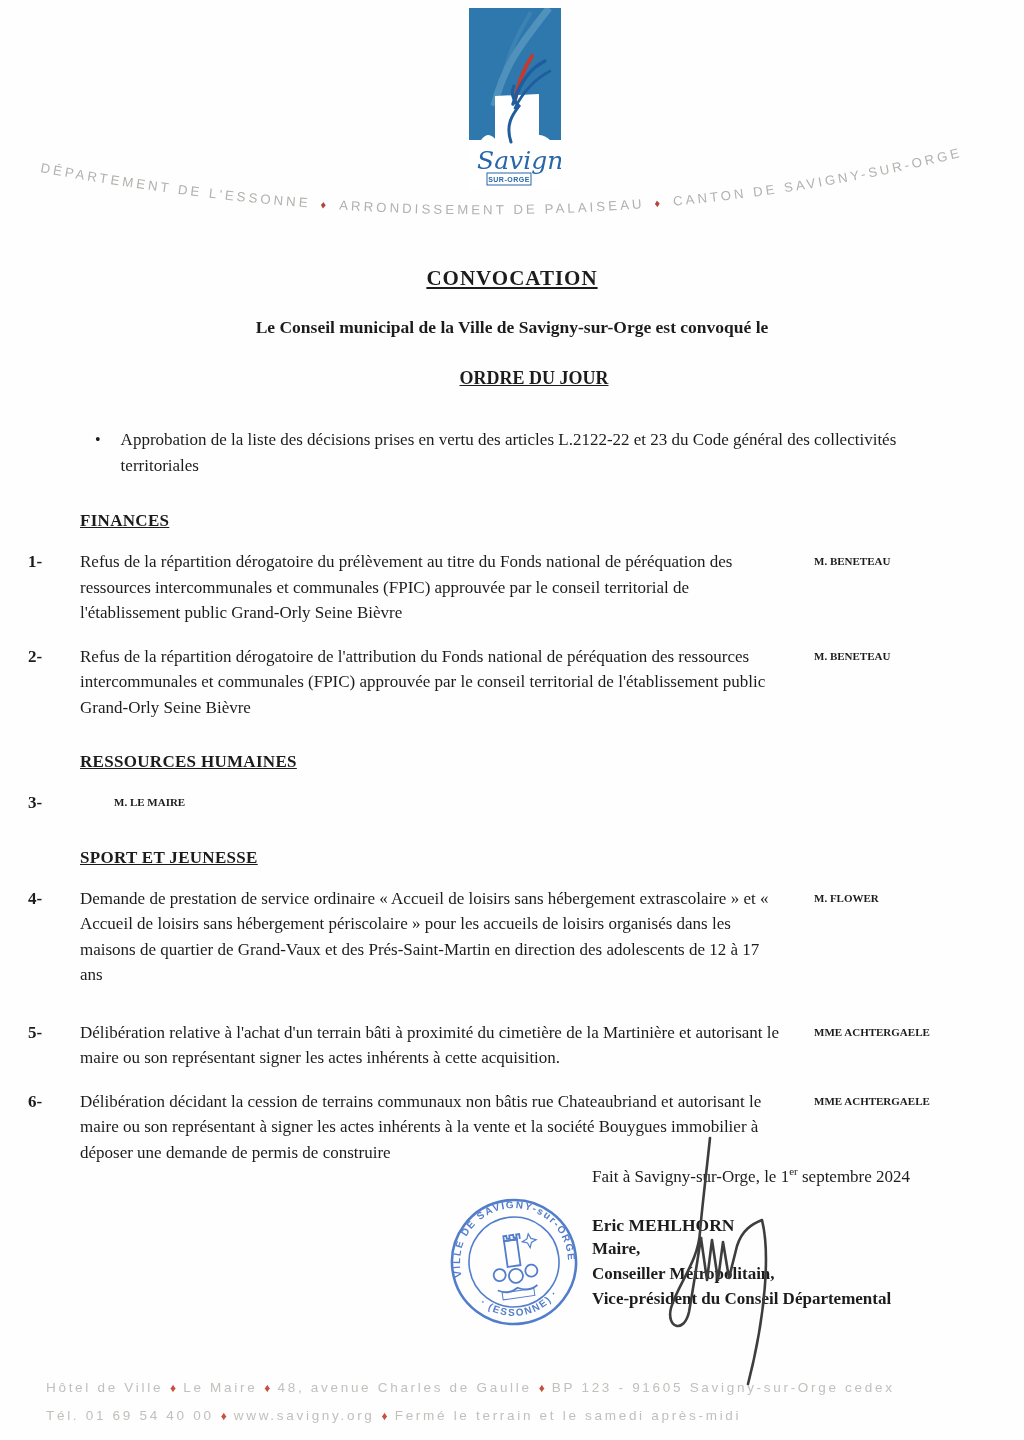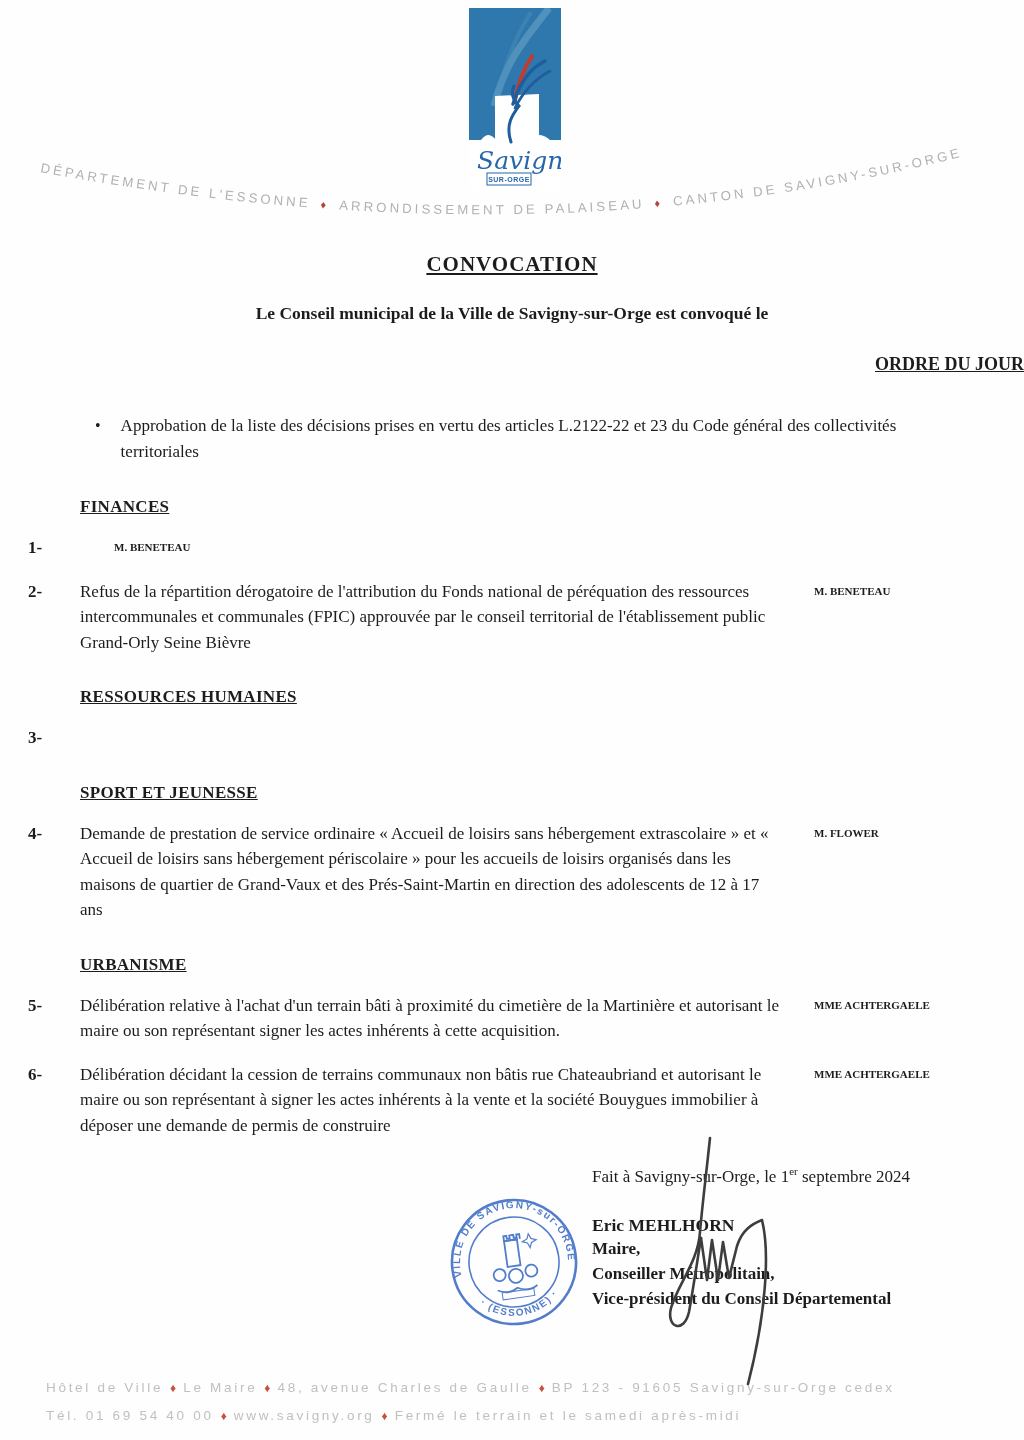--- a/index.html
+++ b/index.html
@@ -17,27 +17,27 @@
   .header-arc-svg{position:absolute;left:0;top:0;width:1024px;height:250px;}
   .arc-text{font-family:"Liberation Sans",sans-serif;font-size:13.2px;letter-spacing:3.1px;fill:#b3b1ae;font-weight:500;}
   .arc-text .diam{fill:#b5453a;font-size:11px;}
 
   .logo{position:absolute;left:469px;top:8px;width:92px;height:182px;}
 
   
   .main{position:absolute;left:0;top:252px;width:1024px;}
   .doc-title{
     text-align:center;font-weight:bold;font-size:21px;letter-spacing:1px;
-    text-decoration:underline;margin:0;
+    text-decoration:underline;margin:14px;
   }
   .intro{ text-align:center;font-weight:bold;font-size:17.5px;margin:0;line-height:27px;}
   .intro-wrap{margin-top:23px;}
   .intro-2{text-decoration:underline;}
   .order-title{
-    text-align:right;font-weight:bold;font-size:18px;text-decoration:underline;
+    text-align:center;font-weight:bold;font-size:18px;text-decoration:underline;
     margin:27px 0 0 0;
     padding-left:44px;
   }
   .prelim{
     display:flex;gap:20px;margin:38px 0 0 95px;width:805px;
     font-size:17px;line-height:26px;
   }
   .prelim .bullet{font-size:16px;line-height:26px;}
 
   .sections{margin:26px 0 0 28px;}
@@ -120,47 +120,48 @@
       <span class="bullet">•</span>
       <span>Approbation de la liste des décisions prises en vertu des articles L.2122-22 et 23 du Code général des collectivités territoriales</span>
     </div>
 
     <div class="sections">
 
       <div class="section">
         <h3 class="section-heading">FINANCES</h3>
         <div class="item">
           <span class="num">1-</span>
+          <span class="txt">Refus de la répartition dérogatoire du prélèvement au titre du Fonds national de péréquation des ressources intercommunales et communales (FPIC) approuvée par le conseil territorial de l'établissement public Grand-Orly Seine Bièvre</span>
           <span class="speaker">M. BENETEAU</span>
         </div>
         <div class="item">
           <span class="num">2-</span>
           <span class="txt">Refus de la répartition dérogatoire de l'attribution du Fonds national de péréquation des ressources intercommunales et communales (FPIC) approuvée par le conseil territorial de l'établissement public Grand-Orly Seine Bièvre</span>
           <span class="speaker">M. BENETEAU</span>
         </div>
       </div>
 
       <div class="section">
         <h3 class="section-heading">RESSOURCES HUMAINES</h3>
         <div class="item">
           <span class="num">3-</span>
+          <span class="speaker">M. LE MAIRE</span>
         </div>
       </div>
 
       <div class="section">
         <h3 class="section-heading">SPORT ET JEUNESSE</h3>
         <div class="item">
           <span class="num">4-</span>
           <span class="txt">Demande de prestation de service ordinaire « Accueil de loisirs sans hébergement extrascolaire » et « Accueil de loisirs sans hébergement périscolaire » pour les accueils de loisirs organisés dans les maisons de quartier de Grand-Vaux et des Prés-Saint-Martin en direction des adolescents de 12 à 17 ans</span>
           <span class="speaker">M. FLOWER</span>
         </div>
       </div>
 
       <div class="section">
-        <h3 class="section-heading">URBANISME</h3>
         <div class="item">
           <span class="num">5-</span>
           <span class="txt">Délibération relative à l'achat d'un terrain bâti à proximité du cimetière de la Martinière et autorisant le maire ou son représentant signer les actes inhérents à cette acquisition.</span>
           <span class="speaker">MME ACHTERGAELE</span>
         </div>
         <div class="item">
           <span class="num">6-</span>
           <span class="txt">Délibération décidant la cession de terrains communaux non bâtis rue Chateaubriand et autorisant le maire ou son représentant à signer les actes inhérents à la vente et la société Bouygues immobilier à déposer une demande de permis de construire</span>
           <span class="speaker">MME ACHTERGAELE</span>
         </div>

